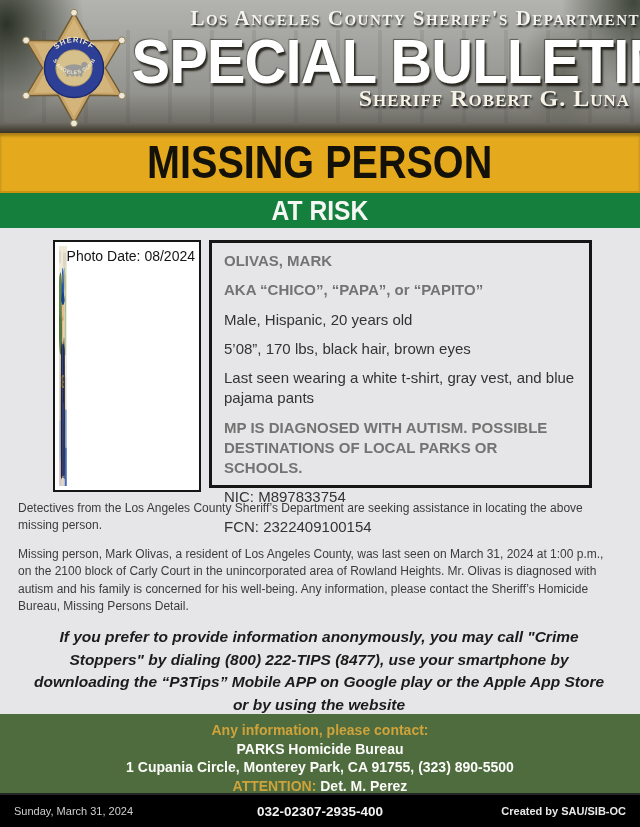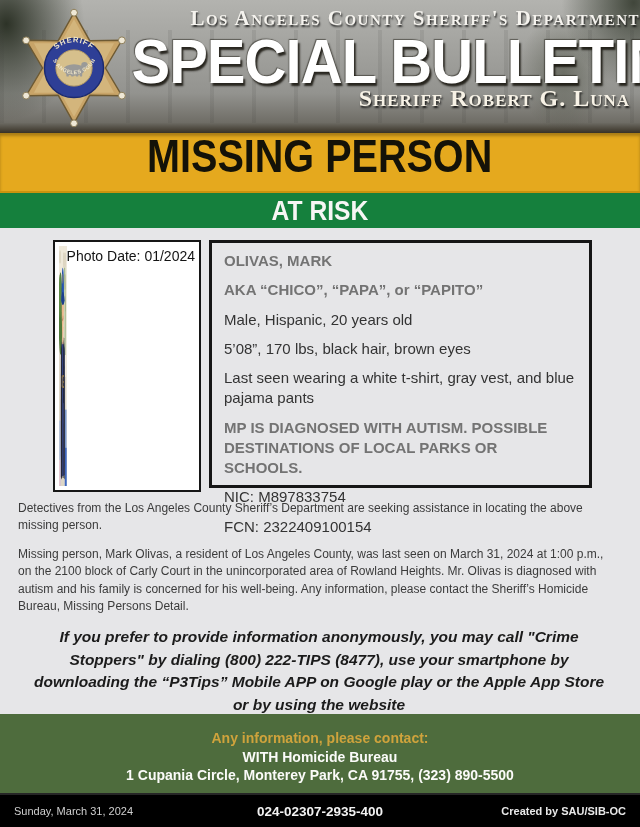--- a/index.html
+++ b/index.html
@@ -42,21 +42,21 @@
     position:absolute; right:10px; bottom:21px;
     font-family:"Liberation Serif", serif; font-variant:small-caps;
     font-size:24px; letter-spacing:1px; color:#f7f2e6; font-weight:600;
     text-shadow:1px 2px 2px rgba(0,0,0,.85);
     white-space:nowrap;
   }
   .badge { position:absolute; left:12px; top:6px; width:124px; height:124px; z-index:3; }
 
   
   .yellow-band {
-    height:58px; background:#e5a91e; display:flex; justify-content:center;
+    height:58px; background:#e5a91e; display:flex; align-items:center; justify-content:center;
     box-shadow:inset 0 3px 3px rgba(60,45,5,.35);
   }
   .yellow-band .txt {
     font-size:46px; font-weight:900; color:#141208; line-height:1;
     display:inline-block; transform:scaleX(.86); letter-spacing:0px; white-space:nowrap;
   }
   .olive-band {
     height:37px; background:#15803d; display:flex; align-items:center; justify-content:center;
     border-top:2px solid #c9930f;
   }
@@ -87,21 +87,21 @@
     font-size:15.5px; line-height:1.45; font-weight:bold; font-style:italic;
     color:#1b1b1b; text-align:center; padding:0 8px;
   }
   .link-line { text-align:center; font-size:15.5px; font-weight:bold; }
   .link-line a { color:#2e6ea5; text-decoration:underline; }
   .link-line .dot { color:#1b1b1b; text-decoration:underline; }
 
   
   .contact-band {
     position:absolute; left:0; right:0; top:714px; height:79px;
-    background:#4e6c3d; text-align:center; padding-top:15px;
+    background:#4e6c3d; text-align:center; padding-top:7px;
   }
   .contact-band .row { font-size:14px; font-weight:bold; line-height:18.5px; color:#fbfbf9; }
   .contact-band .gold { color:#cfa33c; }
 
   
   .footer-bar {
     position:absolute; left:0; right:0; top:793px; height:34px; background:#000000;
     border-top:2px solid #262626;
     display:flex; align-items:center; justify-content:space-between; padding:0 14px;
   }
@@ -215,21 +215,21 @@
           <circle cx="78" cy="52" r="2" fill="#402c1e"></circle>
 
           <path d="M48 44 q2 -26 24 -24 q20 2 20 24 l2 6 q-24 8 -48 0 z" fill="#2553b0"></path>
           <path d="M46 46 q24 -8 50 0 l8 4 q-30 8 -62 0 z" fill="#1c3f8c"></path>
           <circle cx="72" cy="30" r="5" fill="#d9aискa" opacity="0"></circle>
           <circle cx="72" cy="30" r="4.5" fill="#d9a93c"></circle>
 
           <text x="52" y="130" font-size="16" font-weight="bold" fill="#d9a93c">CKE</text>
         </g>
       </svg>
-      <div class="photo-date">Photo Date: 01/2024</div>
+      <div class="photo-date">Photo Date: 08/2024</div>
     </div>
 
     <div class="info-box">
       <div class="line bold">OLIVAS, MARK</div>
       <div class="line bold">AKA “CHICO”, “PAPA”, or “PAPITO”</div>
       <div class="line">Male, Hispanic, 20 years old</div>
       <div class="line">5’08”, 170 lbs, black hair, brown eyes</div>
       <div class="line">Last seen wearing a white t-shirt, gray vest, and blue pajama pants</div>
       <div class="line bold">MP IS DIAGNOSED WITH AUTISM. POSSIBLE DESTINATIONS OF LOCAL PARKS OR SCHOOLS.</div>
       <div class="line">NIC: M897833754</div>
@@ -241,23 +241,24 @@
     <p>Detectives from the Los Angeles County Sheriff’s Department are seeking assistance in locating the above missing person.</p>
     <p>Missing person, Mark Olivas, a resident of Los Angeles County, was last seen on March 31, 2024 at 1:00 p.m., on the 2100 block of Carly Court in the unincorporated area of Rowland Heights. Mr. Olivas is diagnosed with autism and his family is concerned for his well-being. Any information, please contact the Sheriff’s Homicide Bureau, Missing Persons Detail.</p>
     <div class="anon">If you prefer to provide information anonymously, you may call "Crime Stoppers" by dialing (800) 222-TIPS (8477), use your smartphone by downloading the “P3Tips” Mobile APP on Google play or the Apple App Store or by using the website</div>
     <div class="link-line">
       <a href="#">http://lacrimestoppers.org</a><span class="dot">.</span>
     </div>
   </div>
 
   <div class="contact-band">
     <div class="row gold">Any information, please contact:</div>
-    <div class="row">WITH Homicide Bureau</div>
+    <div class="row">PARKS Homicide Bureau</div>
     <div class="row">1 Cupania Circle, Monterey Park, CA 91755, (323) 890-5500</div>
+    <div class="row"><span class="gold">ATTENTION: </span><span>Det. M. Perez</span></div>
   </div>
 
   <div class="footer-bar">
     <span class="footer-date">Sunday, March 31, 2024</span>
-    <span class="footer-case">024-02307-2935-400</span>
+    <span class="footer-case">032-02307-2935-400</span>
     <span class="footer-created">Created by SAU/SIB-OC</span>
   </div>
 
 </div>
 
 </body></html>

